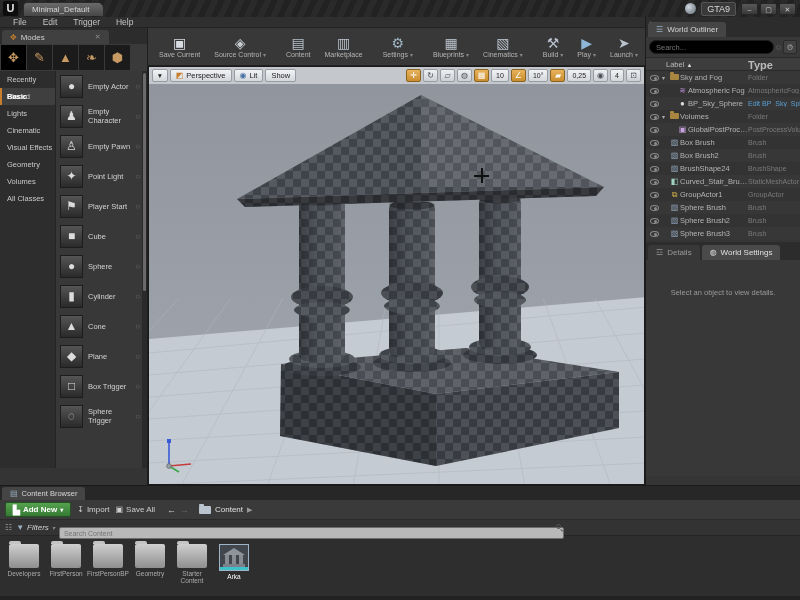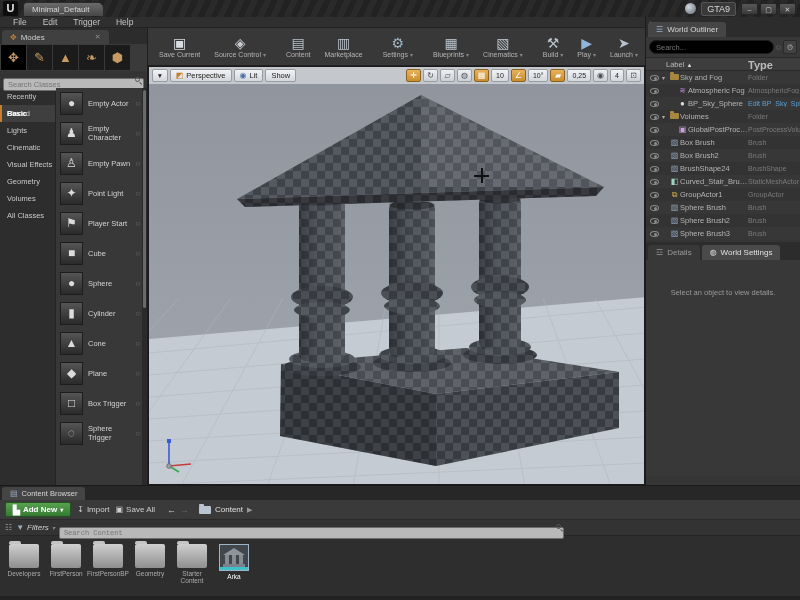--- a/index.html
+++ b/index.html
@@ -123,21 +123,21 @@
   .cb-nav { display:flex; gap:4px; margin-left:6px;}
   .cb-arrow { font-size:9px; color:#cfcfcf; }
   .cb-arrow.dis { color:#666; }
   .crumb { display:flex; align-items:center; gap:4px; margin-left:4px;}
   .crumb .t { font-size:8px; color:#e0e0e0; }
   .foldico { width:12px; height:8px; background:#b9c4cf; border-radius:1px; position:relative; display:inline-block;}
   .foldico:before { content:""; position:absolute; left:0; top:-2px; width:5px; height:2px; background:#b9c4cf; border-radius:1px 1px 0 0;}
   .cb-filter { height:16px; background:#333; display:flex; align-items:center; gap:4px; padding:0 5px; border-bottom:1px solid #262626;}
   .cb-filter .listico { font-size:8px; color:#9a9a9a; }
   .filters-lbl { font-size:8px; color:#cfcfcf; font-style:italic; display:flex; gap:3px; align-items:center;}
-  .cb-search { position:relative; width:505px; height:12px;font-family:Liberation Mono, monospace; }
+  .cb-search { position:relative; width:505px; height:12px; }
   .cb-search input { width:100%; height:12px; background:#b9b9b9; border:1px solid #6d6d6d; border-radius:2px;
     font-size:7px; color:#444; padding:0 14px 0 4px; font-family:inherit;}
   .mag { position:absolute; right:3px; top:2px; width:5px; height:5px; border:1.2px solid #555; border-radius:50%;}
   .mag:after { content:""; position:absolute; left:4px; top:4px; width:3px; height:1.2px; background:#555; transform:rotate(45deg); transform-origin:0 0;}
   .cb-assets { display:flex; gap:6px; padding:8px 0 0 6px; }
   .tile { width:36px; display:flex; flex-direction:column; align-items:center; gap:2px;}
   .tile-folder { width:30px; height:24px; background:linear-gradient(#cfcfcf,#8f8f8f); border-radius:2px; position:relative;}
   .tile-folder:before { content:""; position:absolute; left:0; top:-3px; width:12px; height:3px; background:#c4c4c4; border-radius:2px 2px 0 0;}
   .tile-label { font-size:6.5px; color:#ababab; text-align:center; line-height:7px; }
   .tile.sel .tile-label { color:#fff; }
@@ -186,24 +186,20 @@
         <span class="modes-close">✕</span>
       </div>
     </div>
     <div class="mode-tools" id="modetools">
         <div class="mode-tool sel">✥</div>
         <div class="mode-tool">✎</div>
         <div class="mode-tool">▲</div>
         <div class="mode-tool">❧</div>
         <div class="mode-tool">⬢</div>
       </div>
-    <div class="modes-search">
-      <input placeholder="Search Classes" style="">
-      <div class="mag" style="right:7px;top:6px;"></div>
-    </div>
     <div class="modes-body">
       <div class="cat-col" id="catcol">
           <div class="cat-item">Recently Placed</div>
           <div class="cat-item sel">Basic</div>
           <div class="cat-item">Lights</div>
           <div class="cat-item">Cinematic</div>
           <div class="cat-item">Visual Effects</div>
           <div class="cat-item">Geometry</div>
           <div class="cat-item">Volumes</div>
           <div class="cat-item">All Classes</div>

